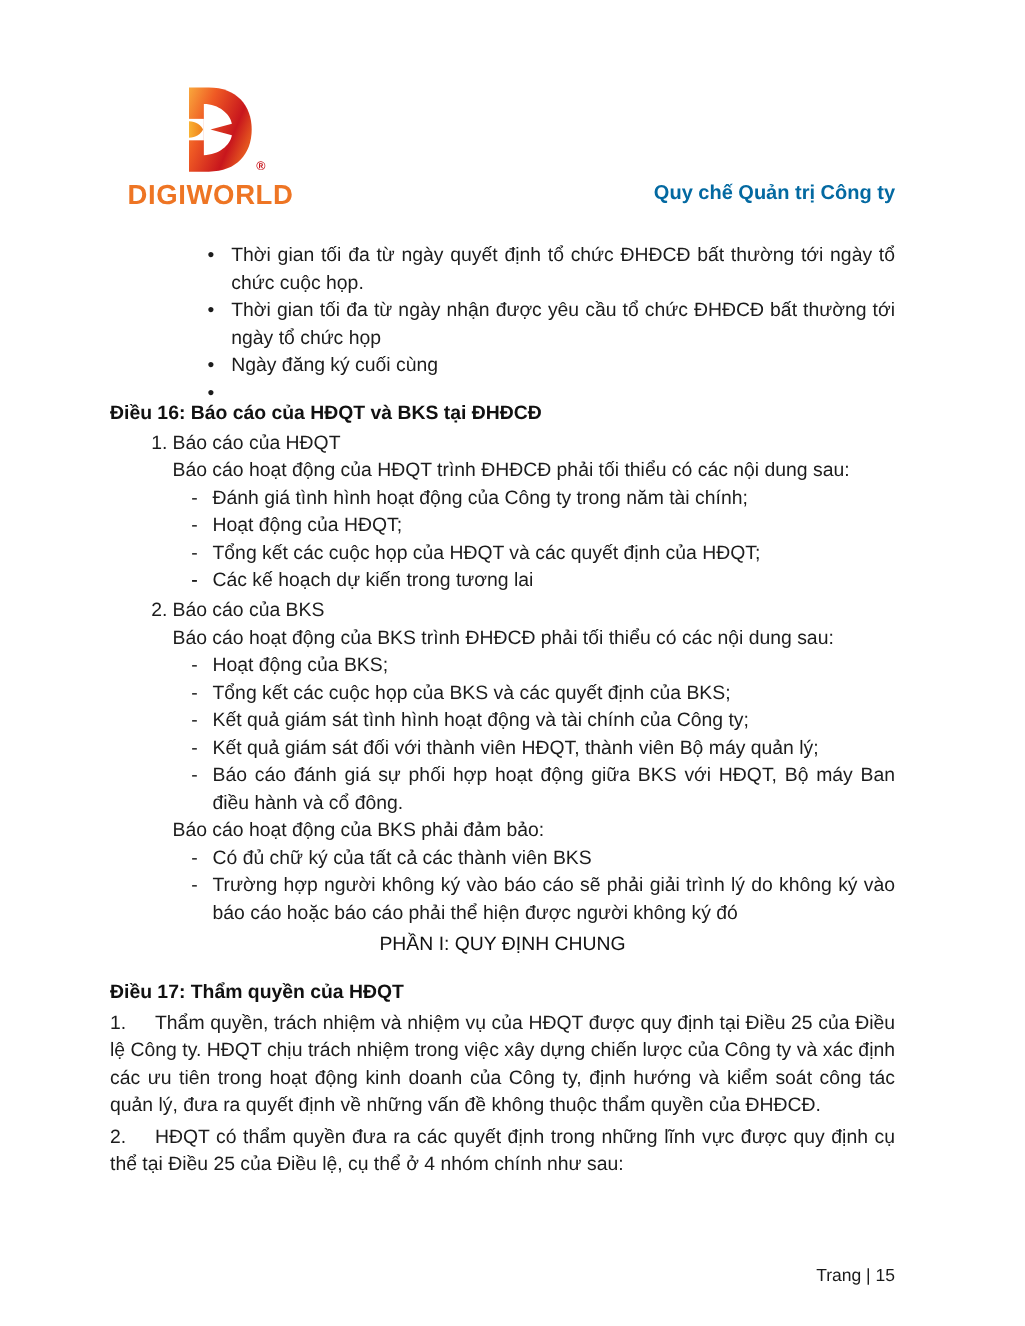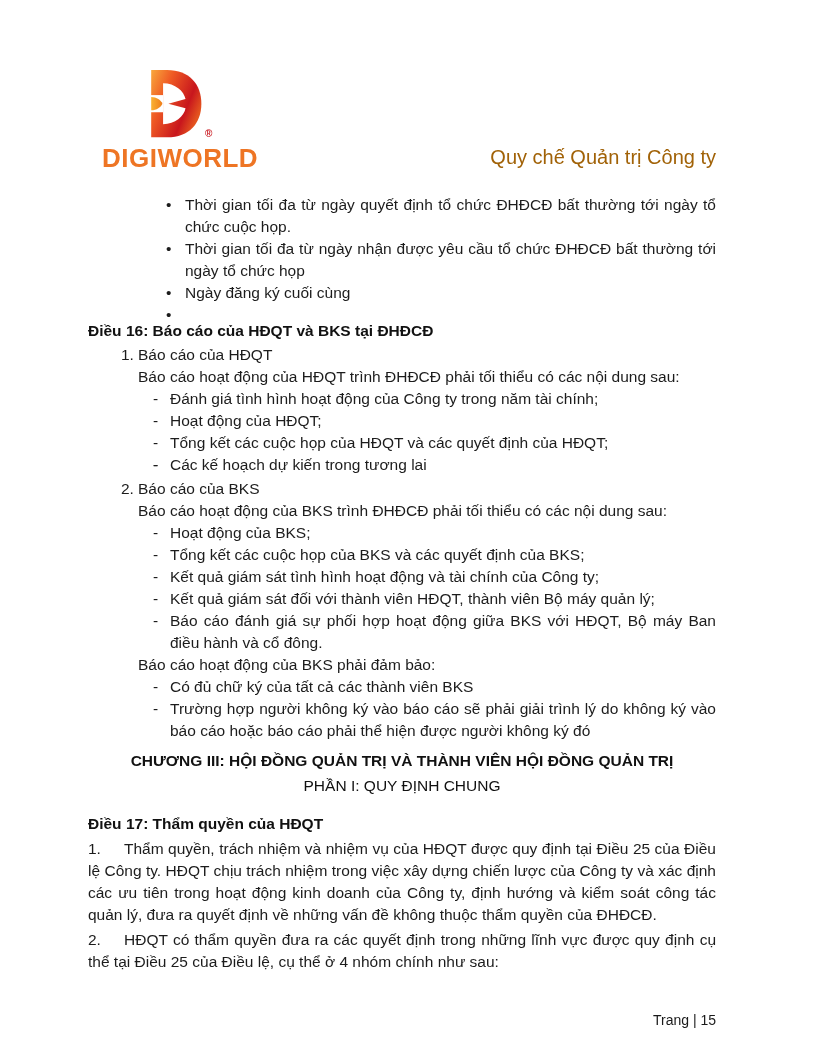--- a/index.html
+++ b/index.html
@@ -18,26 +18,26 @@
     position:relative;
     overflow:hidden;
   }
   .page{position:absolute;inset:0;background:#fff;}
 
   
   .logo-svg{position:absolute;left:138px;top:66px;width:66px;height:76px;}
   .reg-mark{position:absolute;left:205px;top:128px;font-size:10px;font-weight:bold;color:var(--logo-red);}
   .brand-name{
     position:absolute;left:102px;top:143px;
-    font-size:26px;font-weight:bold;letter-spacing:.5px;
+    font-size:22px;font-weight:bold;letter-spacing:.5px;
     color:var(--brand-orange);
   }
   .header-title{
     position:absolute;right:104px;top:146px;
-    font-size:20px;font-weight:normal;color:#a16207;
+    font-size:16px;font-weight:bold;color:#0369a1;
   }
 
   
   .content{
     position:absolute;left:88px;right:104px;top:194px;
     font-size:15.5px;line-height:22px;color:var(--text);
   }
   .bullets{list-style:none;}
   .bullets li{
     position:relative;padding-left:97px;text-align:justify;
@@ -138,21 +138,20 @@
         <div class="dash-row"><span class="dmark">-</span><span>Tổng kết các cuộc họp của BKS và các quyết định của BKS;</span></div>
         <div class="dash-row"><span class="dmark">-</span><span>Kết quả giám sát tình hình hoạt động và tài chính của Công ty;</span></div>
         <div class="dash-row"><span class="dmark">-</span><span>Kết quả giám sát đối với thành viên HĐQT, thành viên Bộ máy quản lý;</span></div>
         <div class="dash-row"><span class="dmark">-</span><span>Báo cáo đánh giá sự phối hợp hoạt động giữa BKS với HĐQT, Bộ máy Ban điều hành và cổ đông.</span></div>
         <div class="lead">Báo cáo hoạt động của BKS phải đảm bảo:</div>
         <div class="dash-row"><span class="dmark">-</span><span>Có đủ chữ ký của tất cả các thành viên BKS</span></div>
         <div class="dash-row"><span class="dmark">-</span><span>Trường hợp người không ký vào báo cáo sẽ phải giải trình lý do không ký vào báo cáo hoặc báo cáo phải thể hiện được người không ký đó</span></div>
       </div>
     </div>
 
-    <div class="chapter">CHƯƠNG III: HỘI ĐỒNG QUẢN TRỊ VÀ THÀNH VIÊN HỘI ĐỒNG QUẢN TRỊ</div>
     <div class="part">PHẦN I: QUY ĐỊNH CHUNG</div>
 
     <h3 class="art-heading">Điều 17: Thẩm quyền của HĐQT</h3>
 
     <p class="numpara"><span class="pnum">1.</span><span>Thẩm quyền, trách nhiệm và nhiệm vụ của HĐQT được quy định tại Điều 25 của Điều lệ Công ty. HĐQT chịu trách nhiệm trong việc xây dựng chiến lược của Công ty và xác định các ưu tiên trong hoạt động kinh doanh của Công ty, định hướng và kiểm soát công tác quản lý, đưa ra quyết định về những vấn đề không thuộc thẩm quyền của ĐHĐCĐ.</span></p>
 
     <p class="numpara"><span class="pnum">2.</span><span>HĐQT có thẩm quyền đưa ra các quyết định trong những lĩnh vực được quy định cụ thể tại Điều 25 của Điều lệ, cụ thể ở 4 nhóm chính như sau:</span></p>
 
   </div>
 

